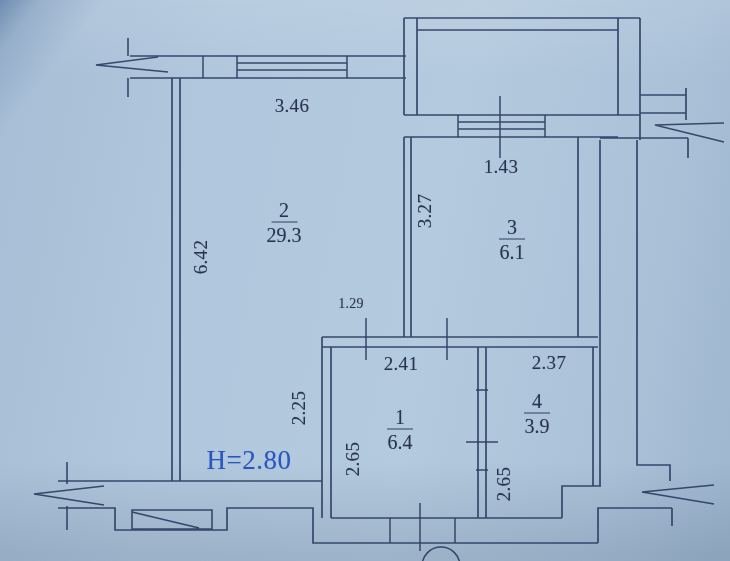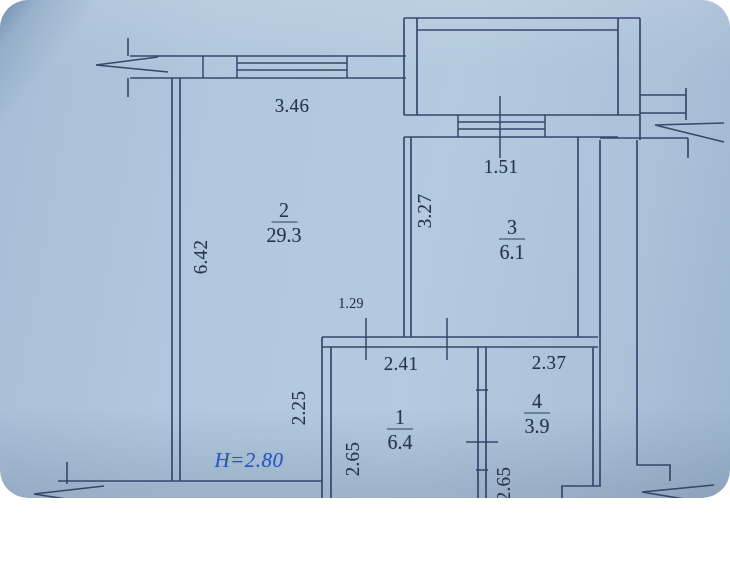--- a/index.html
+++ b/index.html
@@ -1,25 +1,24 @@
 <!DOCTYPE html>
 <html><head>
 <meta charset="utf-8">
 <style>
   html,body{margin:0;padding:0;}
   .page{
     position:relative;
-    width:730px;height:498px;
+    width:730px;height:561px;
     overflow:hidden;
     font-family:"Liberation Serif", serif;
     background:
       linear-gradient(128deg, #6f8cb1 0%, rgba(111,140,176,0.35) 3.5%, rgba(111,140,176,0) 9%),
       linear-gradient(to bottom, rgba(255,255,255,0.10) 0%, rgba(0,0,0,0) 14%, rgba(0,0,0,0) 82%, rgba(44,64,94,0.16) 99%),
       linear-gradient(100deg, #a6bdd5 0%, #b1c7dd 28%, #b4cade 58%, #aac1d8 84%, #9eb6ce 100%);
-    border-radius: 28px;
   }
   svg.linework{position:absolute;left:0;top:0;}
   svg.linework *{stroke:#2e3e63;stroke-opacity:.93;fill:none;}
   .lbl{
     position:absolute;
     transform:translate(-50%,-50%);
     color:#27334f;
     font-size:19px;
     letter-spacing:.3px;
     white-space:nowrap;
@@ -32,25 +31,24 @@
     display:flex;flex-direction:column;align-items:center;
     color:#27334f;font-size:20px;line-height:1.1;
     text-shadow:0 0 1px rgba(39,51,79,0.25);
   }
   .frac .num{border-bottom:1.6px solid #2e3e63;padding:0 8px 1px;}
   .frac .den{padding-top:1px;}
   .hnote{
     position:absolute;
     transform:translate(-50%,-50%);
     color:#2857bf;
-    font-size:21px;
+    font-size:27px;
     letter-spacing:.5px;
     white-space:nowrap;
     text-shadow:0 0 1px rgba(40,87,191,0.3);
-    font-style:italic;
   }
 </style>
 </head>
 <body>
 
 <div class="page">
 
   <svg class="linework" width="730" height="561" viewBox="0 0 730 561">
 
     <path stroke-width="1.7" d="
@@ -91,21 +89,21 @@
       M724 123L655 125L724 142
       M714 485L642 492L714 504"></path>
 
     <path stroke-width="1.6" d="
       M132 510H212V529H132Z M132 512L199 528"></path>
 
     <circle cx="441" cy="566" r="19" stroke-width="1.6"></circle>
   </svg>
 
   <div class="lbl" style="left:292px;top:106px">3.46</div>
-  <div class="lbl" style="left:501px;top:167px">1.51</div>
+  <div class="lbl" style="left:501px;top:167px">1.43</div>
   <div class="lbl v" style="left:201px;top:257px">6.42</div>
   <div class="lbl v" style="left:425px;top:211px">3.27</div>
   <div class="lbl" style="font-size:14px;left:351px;top:304px">1.29</div>
   <div class="lbl" style="left:401px;top:364px">2.41</div>
   <div class="lbl" style="left:549px;top:363px">2.37</div>
   <div class="lbl v" style="left:299px;top:408px">2.25</div>
   <div class="lbl v" style="left:353px;top:459px">2.65</div>
   <div class="lbl v" style="left:504px;top:484px">2.65</div>
 
   <div class="frac" style="left:284px;top:222px">

